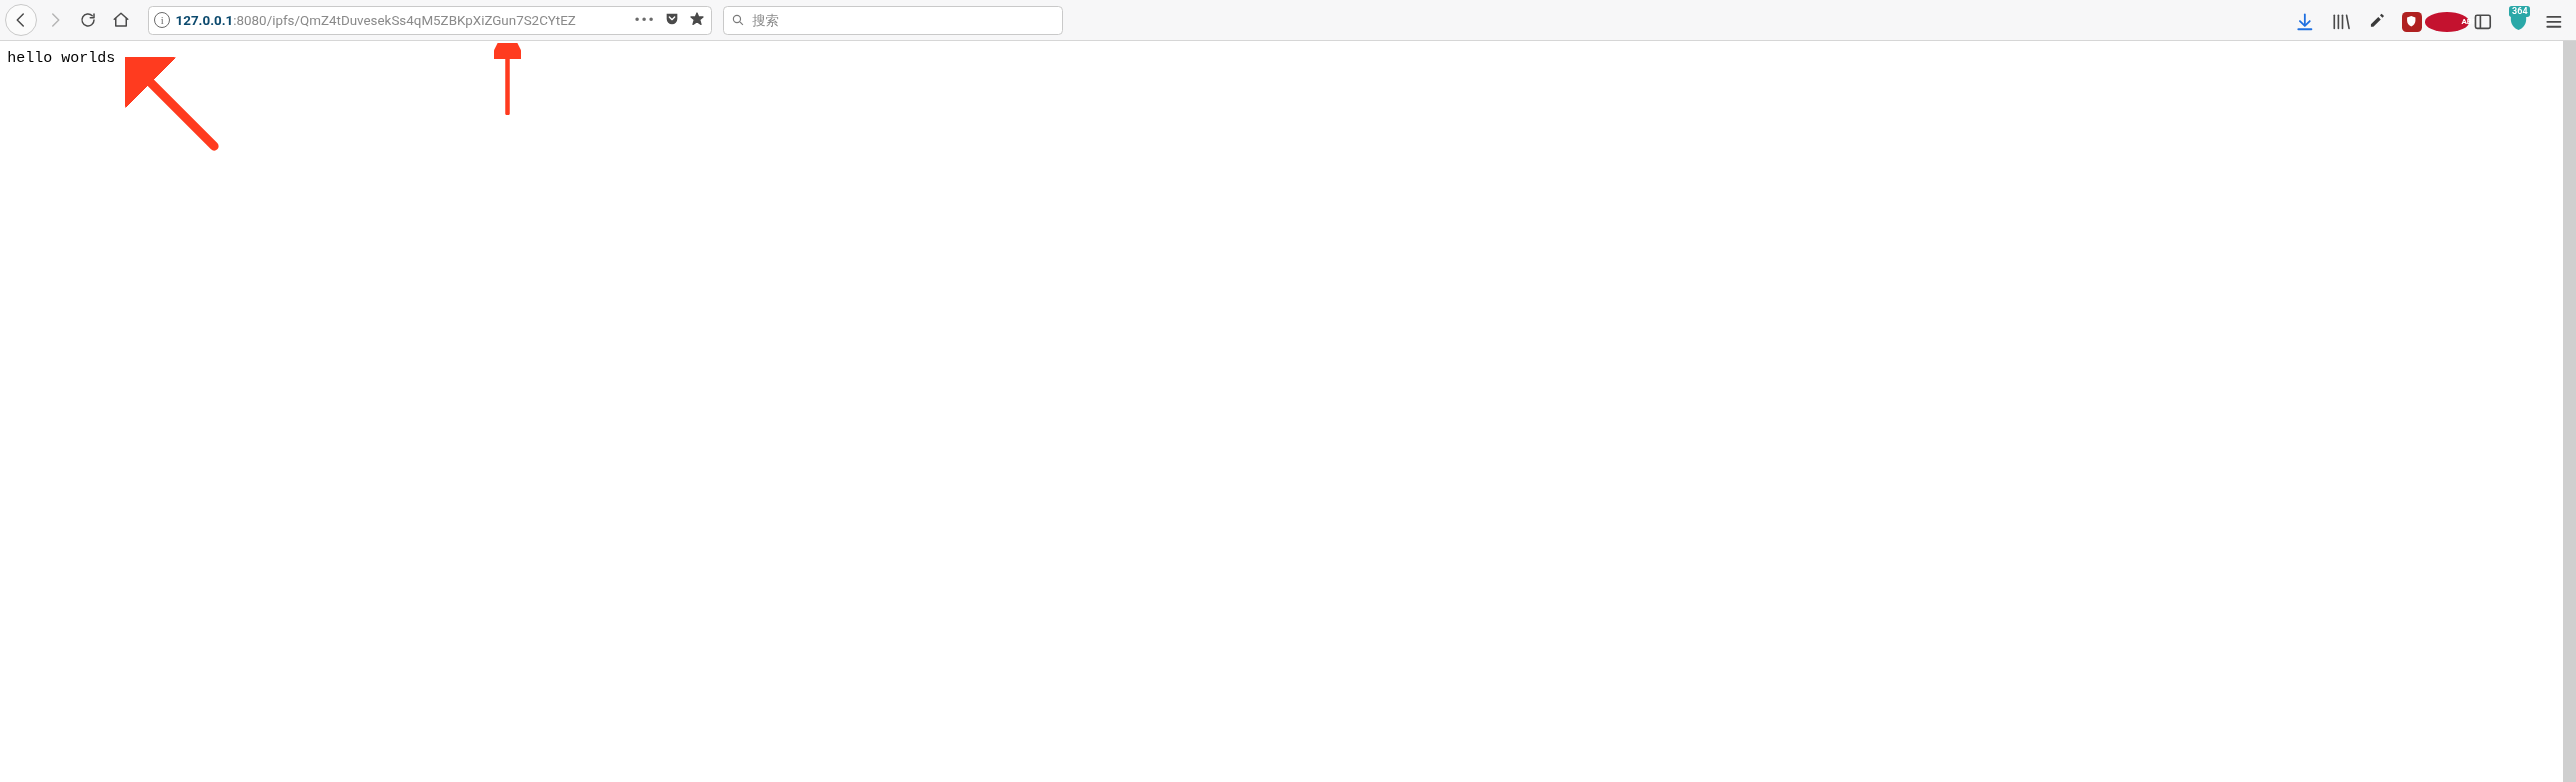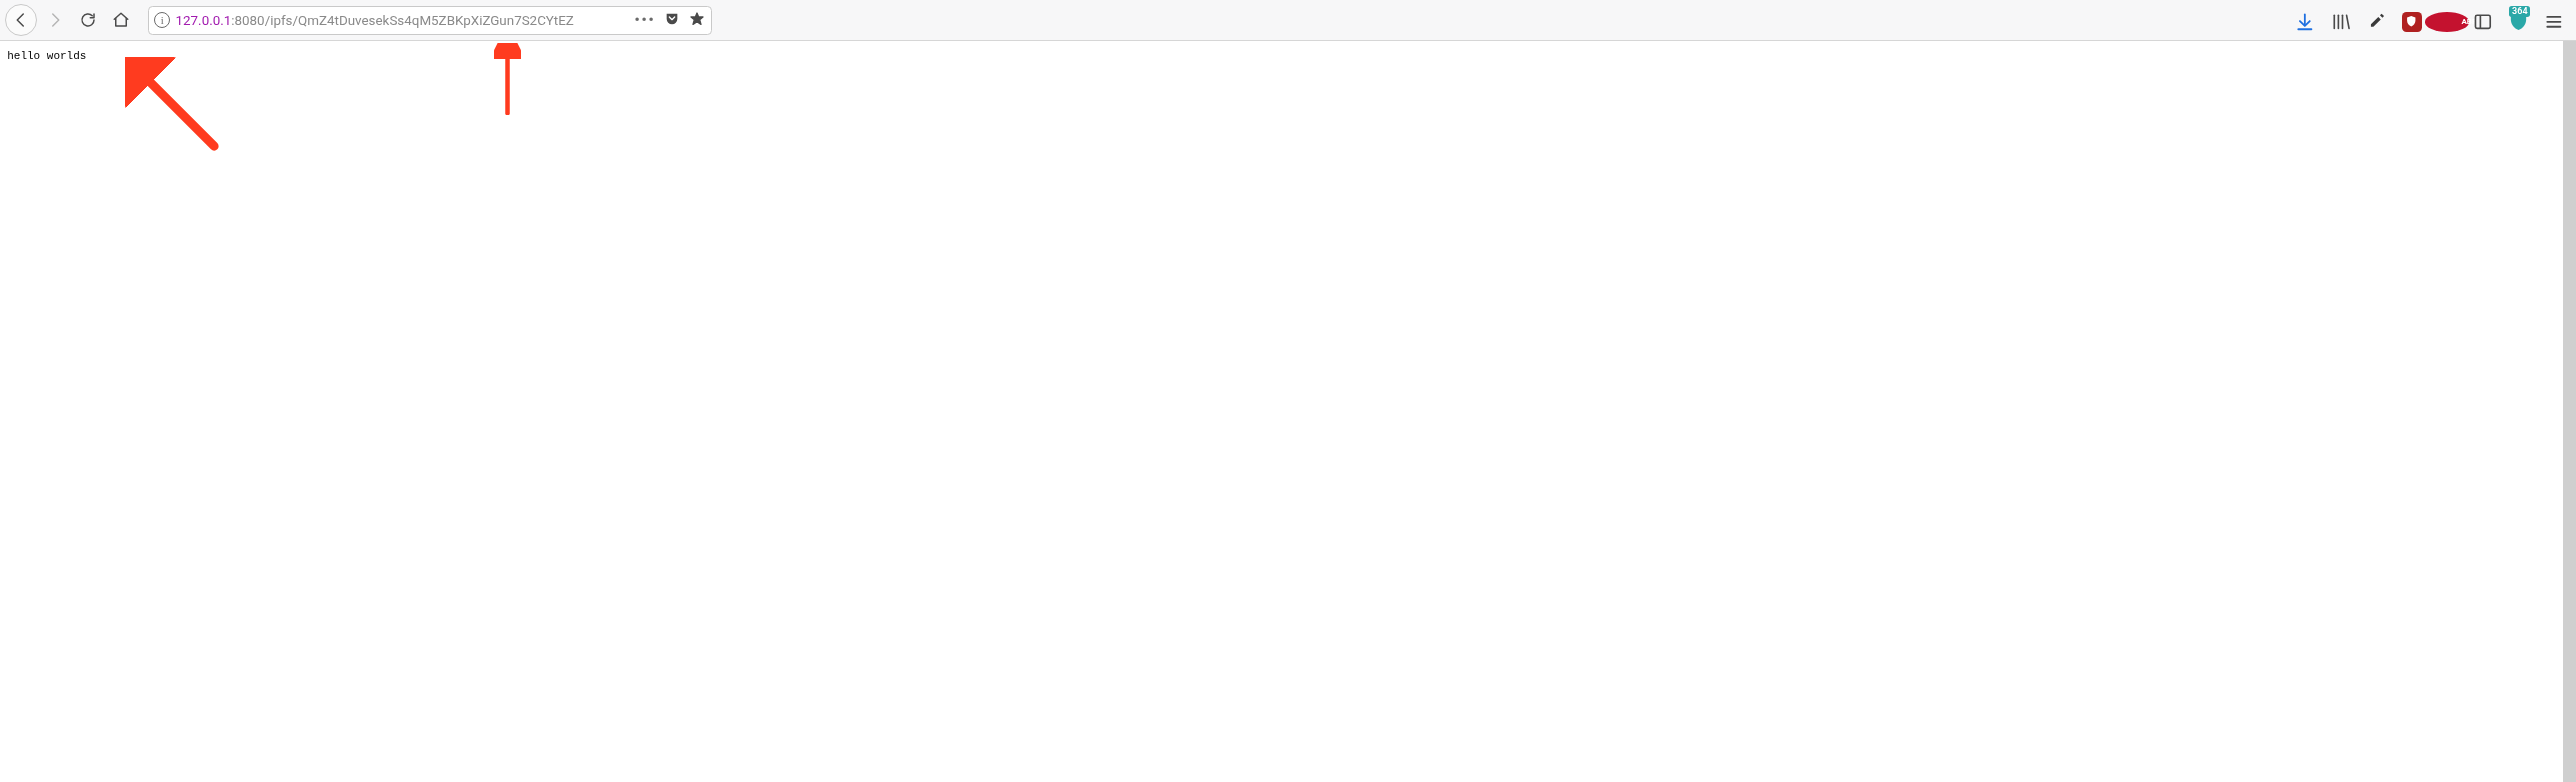--- a/index.html
+++ b/index.html
@@ -63,21 +63,21 @@
       font-size:10.7px;color:#6a6a6a;
       font-family: Georgia, serif;
     }
     .url-text{
       flex:1;
       white-space:nowrap;
       overflow:hidden;
       font-size:13.4px;
       color:#8a8a8a;
     }
-    .url-text b{ color:#a21caf; font-weight:400; }
+    .url-text b{ color:#0c4a6e; font-weight:700; }
 
     .url-right{
       display:flex;align-items:center;gap:9px;flex-shrink:0;
       color:#5a5a5a;
     }
     .url-right .dots{ letter-spacing:1.8px;font-weight:bold;color:#6a6a6a;font-size:14.3px;}
     .url-right svg{ width:16px;height:16px;fill:#4a4a4a; }
 
     .search-bar{
       flex: 0 0 340px;
@@ -134,21 +134,21 @@
 
     
     .page{
       position:relative;
       width:100%;
       height:calc(100% - 41px);
       background:#ffffff;
     }
     .page-text{
       font-family: "Courier New", Courier, monospace;
-      font-size:11px;
+      font-size:15px;
       color:#000;
       padding:9px 7.2px;
     }
 
     
     .annot{ position:absolute; pointer-events:none; }
 
     
     .v-scroll{
       position:absolute; top:41px; right:0; bottom:0; width:13.4px;
@@ -204,20 +204,27 @@
           </svg>
       </span>
       <span>
         <svg viewBox="0 0 24 24" fill="none" stroke="#4a4a4a" stroke-width="2" stroke-linejoin="round">
             <path d="M12 3l2.5 6H21l-5 4 2 7-6-4-6 4 2-7-5-4h6.5z"></path>
           </svg>
       </span>
     </div>
   </div>
 
+  <div class="search-bar">
+    <svg viewBox="0 0 24 24">
+        <circle cx="10" cy="10" r="6"></circle>
+        <path d="M20 20l-5-5"></path>
+      </svg>
+    <input type="text" placeholder="搜索" style="">
+  </div>
 
   <div class="spacer"></div>
 
   <div class="ext-area">
 
     <div class="ext-btn">
       <svg viewBox="0 0 24 24" fill="none" stroke="#1e6fe0" stroke-width="2.2" stroke-linecap="round" stroke-linejoin="round">
           <path d="M12 3v12"></path>
           <path d="M6 11l6 6 6-6"></path>
           <path d="M4 21h16"></path>

